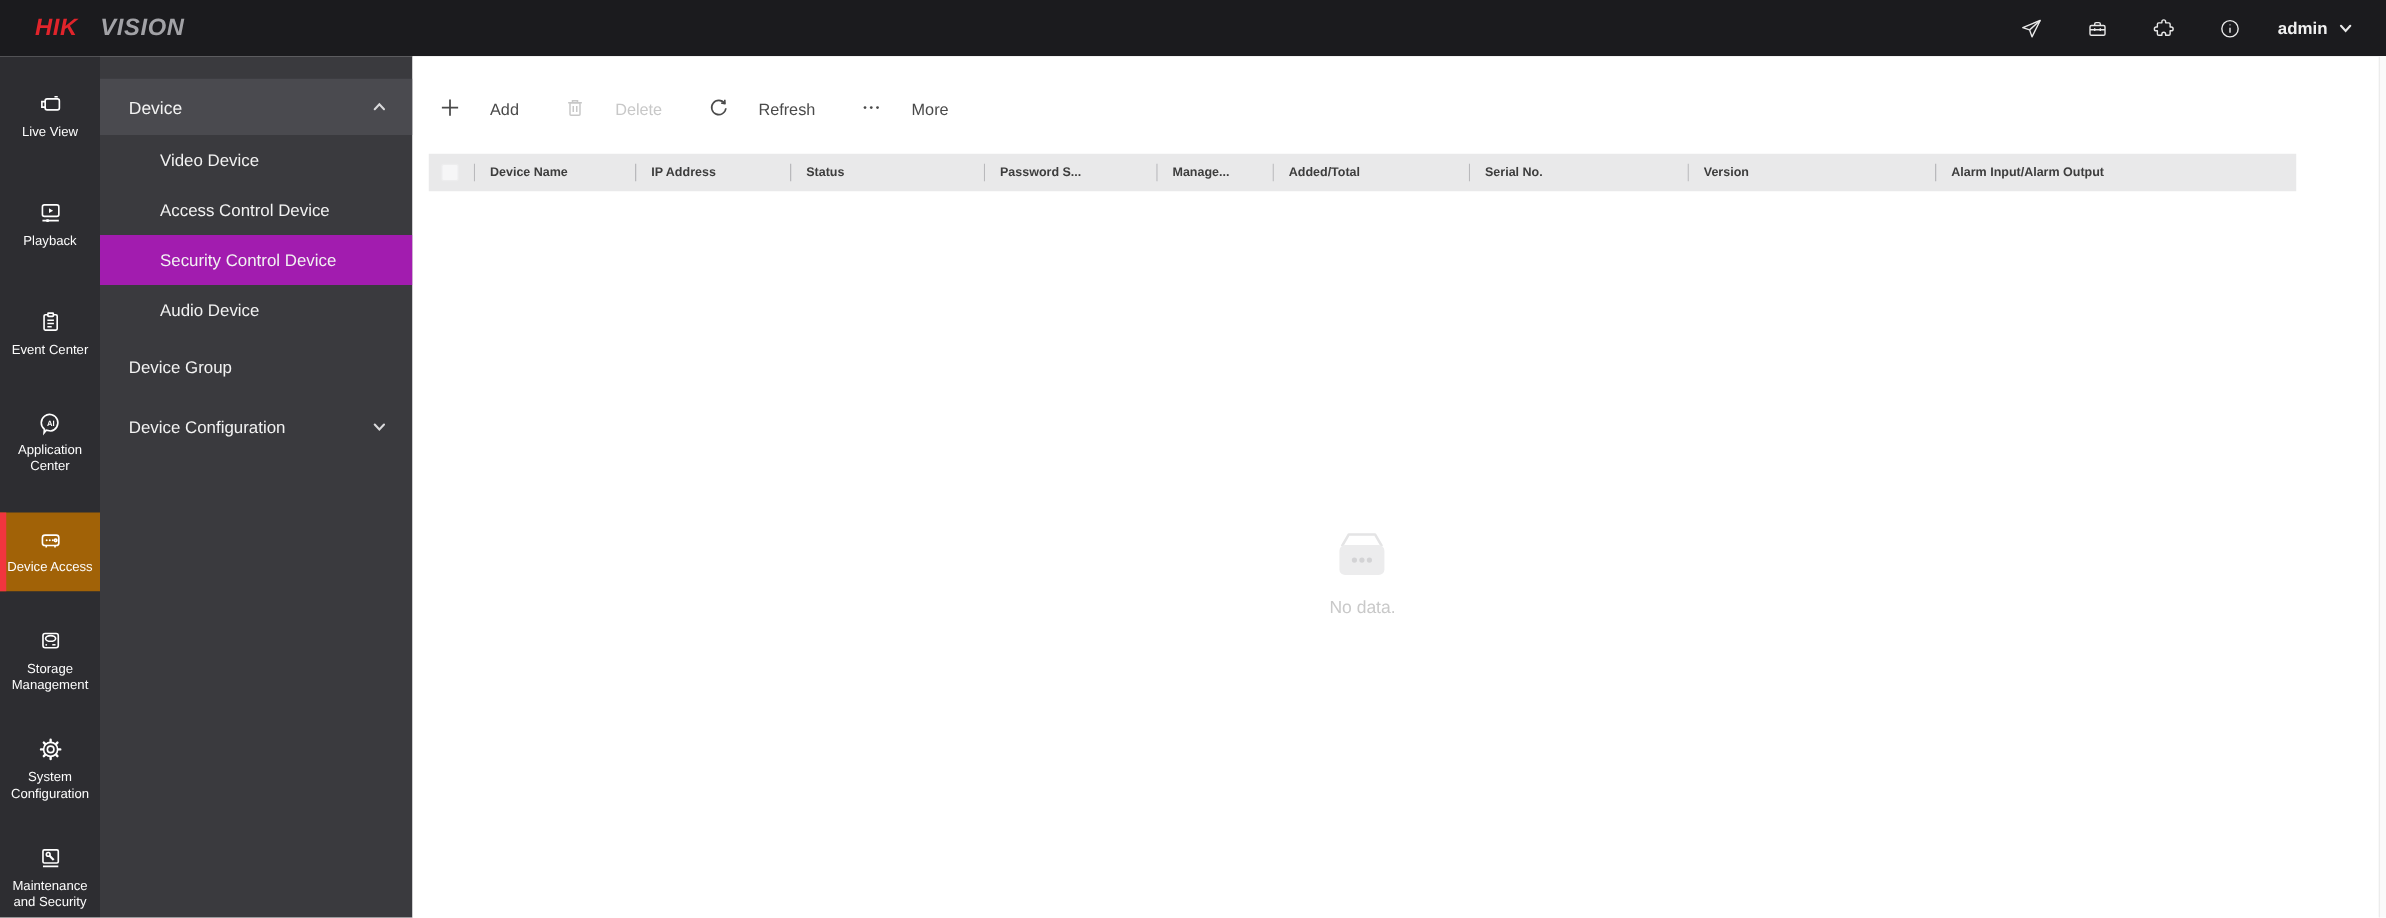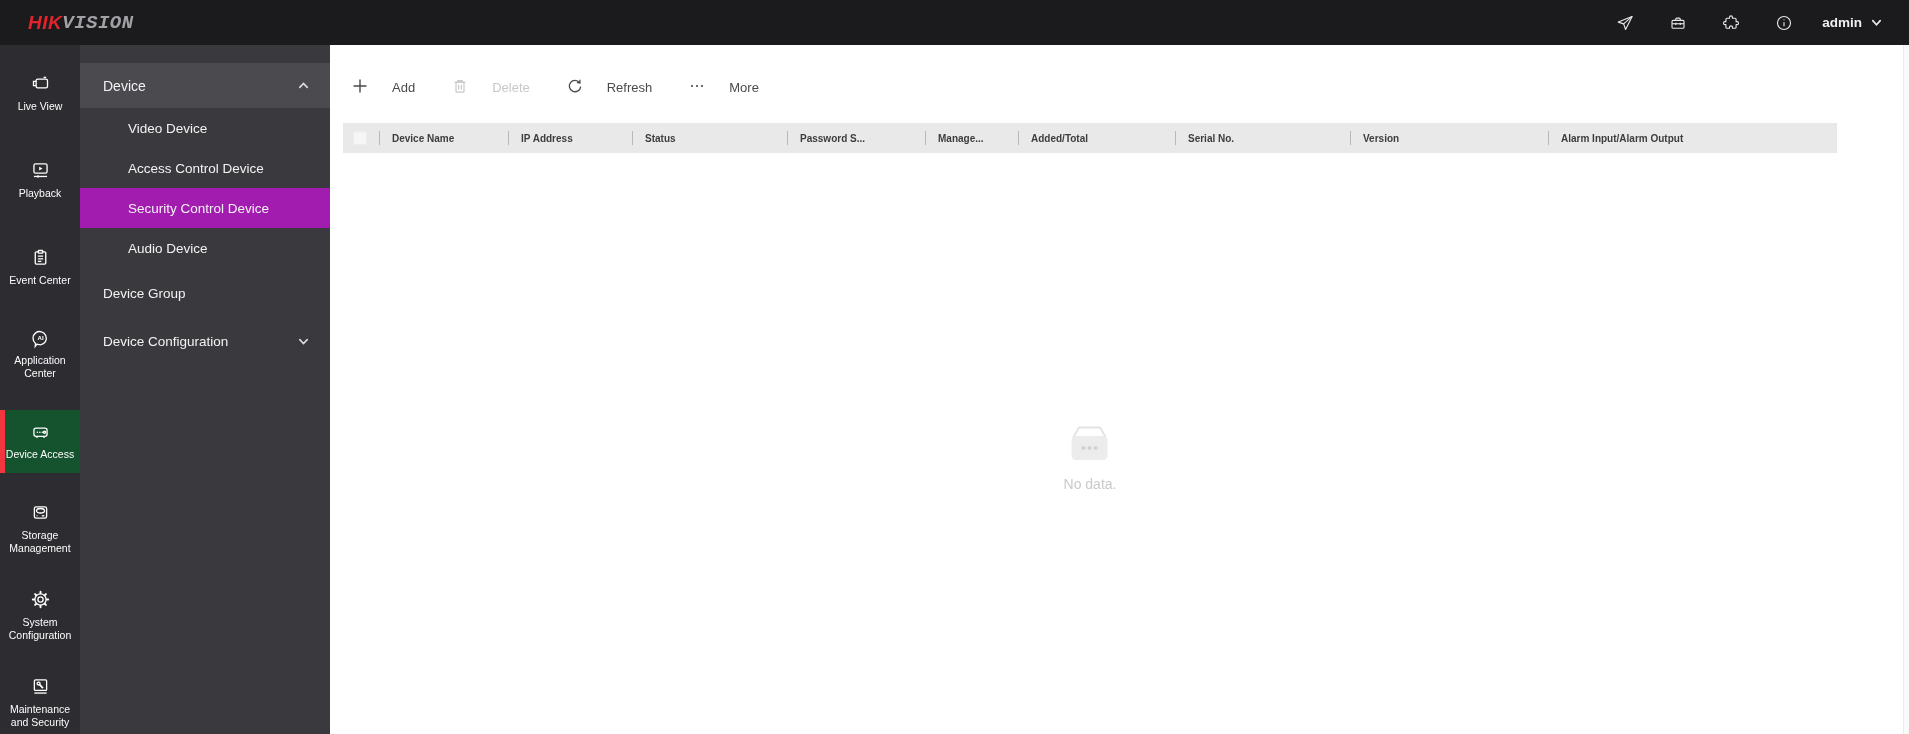--- a/index.html
+++ b/index.html
@@ -11,44 +11,44 @@
     overflow: hidden;
   }
 
   
   .topbar {
     position: absolute; left: 0; top: 0; width: 1909px; height: 45px;
     background: #1b1b1e;
     display: flex; align-items: center;
     padding: 0 26px 0 28px;
   }
-  .logo { display: flex; align-items: center; font-style: italic; font-weight: bold; font-size: 19px; letter-spacing: 0.5px; cursor: default; }
+  .logo { display: flex; align-items: center; font-style: italic; font-weight: bold; font-size: 19px; letter-spacing: 0.5px; cursor: default; gap: 18px; }
   .logo .hik { color: #e1242b; }
-  .logo .vision { color: #a2a2a6; font-family: Liberation Mono, monospace; }
+  .logo .vision { color: #a2a2a6; }
   .topbar-right { margin-left: auto; display: flex; align-items: center; gap: 19px; }
   .tb-icon { width: 34px; height: 28px; display: flex; align-items: center; justify-content: center; cursor: pointer; }
   .tb-icon svg { width: 18px; height: 18px; }
   .user-chip { display: flex; align-items: center; gap: 8px; cursor: pointer; margin-left: 2px; }
   .user-name { color: #f0f0f0; font-size: 13.5px; font-weight: bold; }
 
   
   .rail {
     position: absolute; left: 0; top: 45px; width: 80px; height: 689px;
     background: #2d2d31; padding-top: 16px;
     display: flex; flex-direction: column; gap: 24px;
   }
   .rail-item {
     position: relative; height: 79px; width: 80px;
     display: flex; flex-direction: column; align-items: center; justify-content: center;
     gap: 5px; cursor: pointer; color: #ffffff;
   }
   .rail-item .ri-icon { width: 22px; height: 22px; display: flex; align-items: center; justify-content: center; }
   .rail-item .ri-icon svg { width: 21px; height: 21px; }
   .rail-label { font-size: 10.5px; line-height: 1.25; text-align: center; padding: 0 3px; color: #fdfdfd; }
-  .rail-item.selected { background: #14532d; }
+  .rail-item.selected { background: #a16207; }
   .rail-item.selected::before {
     content: ""; position: absolute; left: 0; top: 0; bottom: 0; width: 5px;
     background: #f2353e;
   }
 
   
   .panel {
     position: absolute; left: 80px; top: 45px; width: 250px; height: 689px;
     background: #3a3a3e; padding-top: 18px; color: #f2f2f2;
   }

